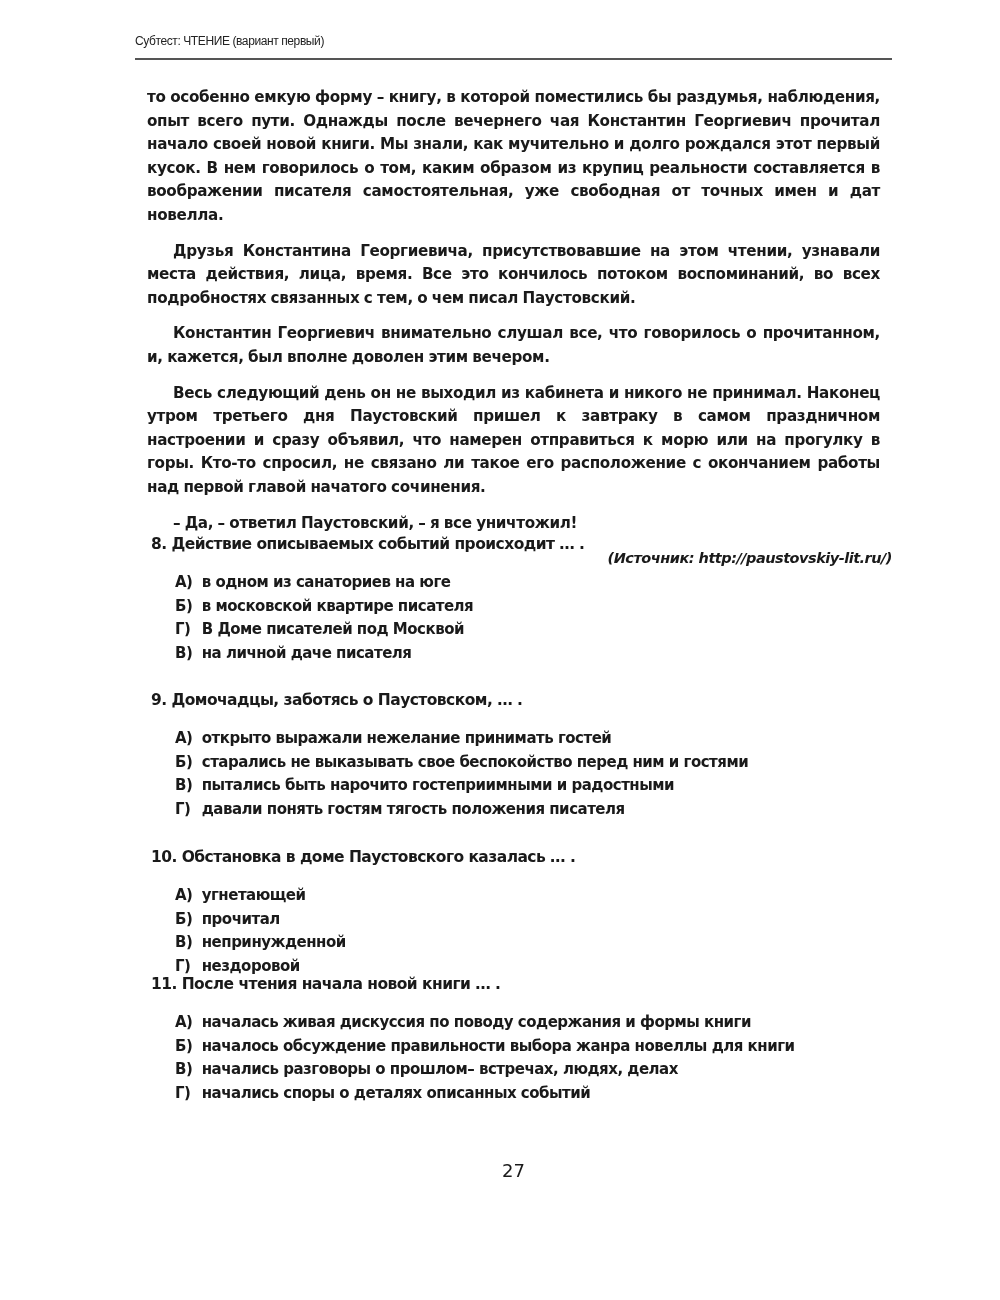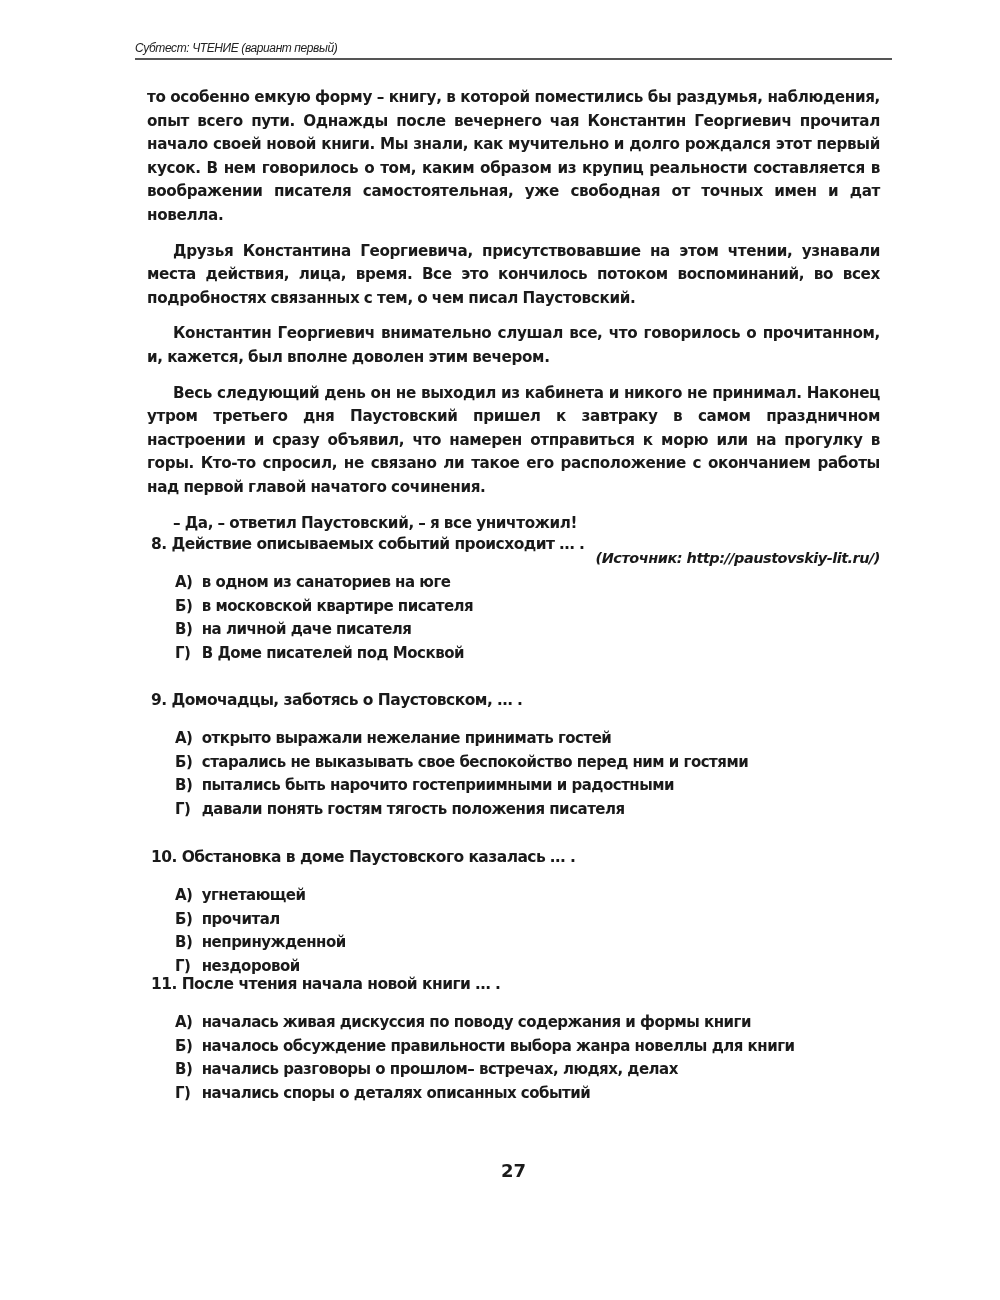--- a/index.html
+++ b/index.html
@@ -2,35 +2,35 @@
 <html><head>
   <meta charset="utf-8">
   <style>
     html, body { margin: 0; padding: 0; background: #ffffff; }
     body { width: 1000px; height: 1300px; position: relative; overflow: hidden;
            font-family: "DejaVu Sans", "Liberation Sans", sans-serif; color: #1a1a1a; }
     .page { position: absolute; left: 135px; top: 0; width: 757px; }
     .running-head { position: absolute; top: 38px; left: 0; width: 757px; height: 20px;
                     border-bottom: 2px solid #555; }
     .running-head span { font-family: "Liberation Sans", sans-serif; font-size: 12px;
-                         letter-spacing: -0.4px; color: #222; position: absolute; bottom: 3px; left: 0; font-style: italic; }
+                         letter-spacing: -0.4px; color: #222; position: absolute; bottom: 10px; left: 0; }
     .passage { position: absolute; top: 74px; left: 0; width: 757px; }
     .p { font-size: 15.2px; line-height: 23.6px; text-align: justify; margin: 12px;
          letter-spacing: -0.35px; word-spacing: -0.5px; font-weight: 600; }
     .p.indent { text-indent: 26px; }
     .p.last-left { text-align-last: left; }
     .source { font-size: 14.5px; line-height: 23px; font-style: italic; text-align: right;
-              font-weight: 600; letter-spacing: -0.5px; margin: 12px; }
+              font-weight: 600; letter-spacing: -0.5px; margin: 0; }
     .q { position: absolute; left: 0; width: 757px; }
     .q-title { font-size: 15.5px; font-weight: 700; letter-spacing: -0.55px; margin: 16px; line-height: 22px; }
     .opts { list-style: none; margin: 16px 0 0 40px; padding: 0; }
     .opts li { font-size: 15px; line-height: 23.6px; font-weight: 600; letter-spacing: -0.5px; }
     .opts .letter { display: inline-block; min-width: 22px; }
     .page-num { position: absolute; top: 1160px; left: 0; width: 757px; text-align: center;
-                font-size: 18px; font-weight: 700; }
+                font-size: 18px; font-weight: 400; }
   </style>
 </head>
 <body>
 
 <div class="page">
 
   <div class="running-head">
     <span>Субтест: ЧТЕНИЕ (вариант первый)</span>
   </div>
 
@@ -41,22 +41,22 @@
     <p class="p indent">Весь следующий день он не выходил из кабинета и никого не принимал. Наконец утром третьего дня Паустовский пришел к завтраку в самом праздничном настроении и сразу объявил, что намерен отправиться к морю или на прогулку в горы. Кто-то спросил, не связано ли такое его расположение с окончанием работы над первой главой начатого сочинения.</p>
     <p class="p indent last-left">– Да, – ответил Паустовский, – я все уничтожил!</p>
     <p class="source">(Источник: http://paustovskiy-lit.ru/)</p>
   </div>
 
   <div class="q" style="top:517px;">
     <p class="q-title">8. Действие описываемых событий происходит … .</p>
     <ul class="opts">
       <li><span class="letter">А)</span> <span>в одном из санаториев на юге</span></li>
       <li><span class="letter">Б)</span> <span>в московской квартире писателя</span></li>
+      <li><span class="letter">Г)</span> <span>В Доме писателей под Москвой</span></li>
       <li><span class="letter">В)</span> <span>на личной даче писателя</span></li>
-      <li><span class="letter">Г)</span> <span>В Доме писателей под Москвой</span></li>
     </ul>
   </div>
 
   <div class="q" style="top:673px;">
     <p class="q-title">9. Домочадцы, заботясь о Паустовском, … .</p>
     <ul class="opts">
       <li><span class="letter">А)</span> <span>открыто выражали нежелание принимать гостей</span></li>
       <li><span class="letter">Б)</span> <span>старались не выказывать свое беспокойство перед ним и гостями</span></li>
       <li><span class="letter">В)</span> <span>пытались быть нарочито гостеприимными и радостными</span></li>
       <li><span class="letter">Г)</span> <span>давали понять гостям тягость положения писателя</span></li>

